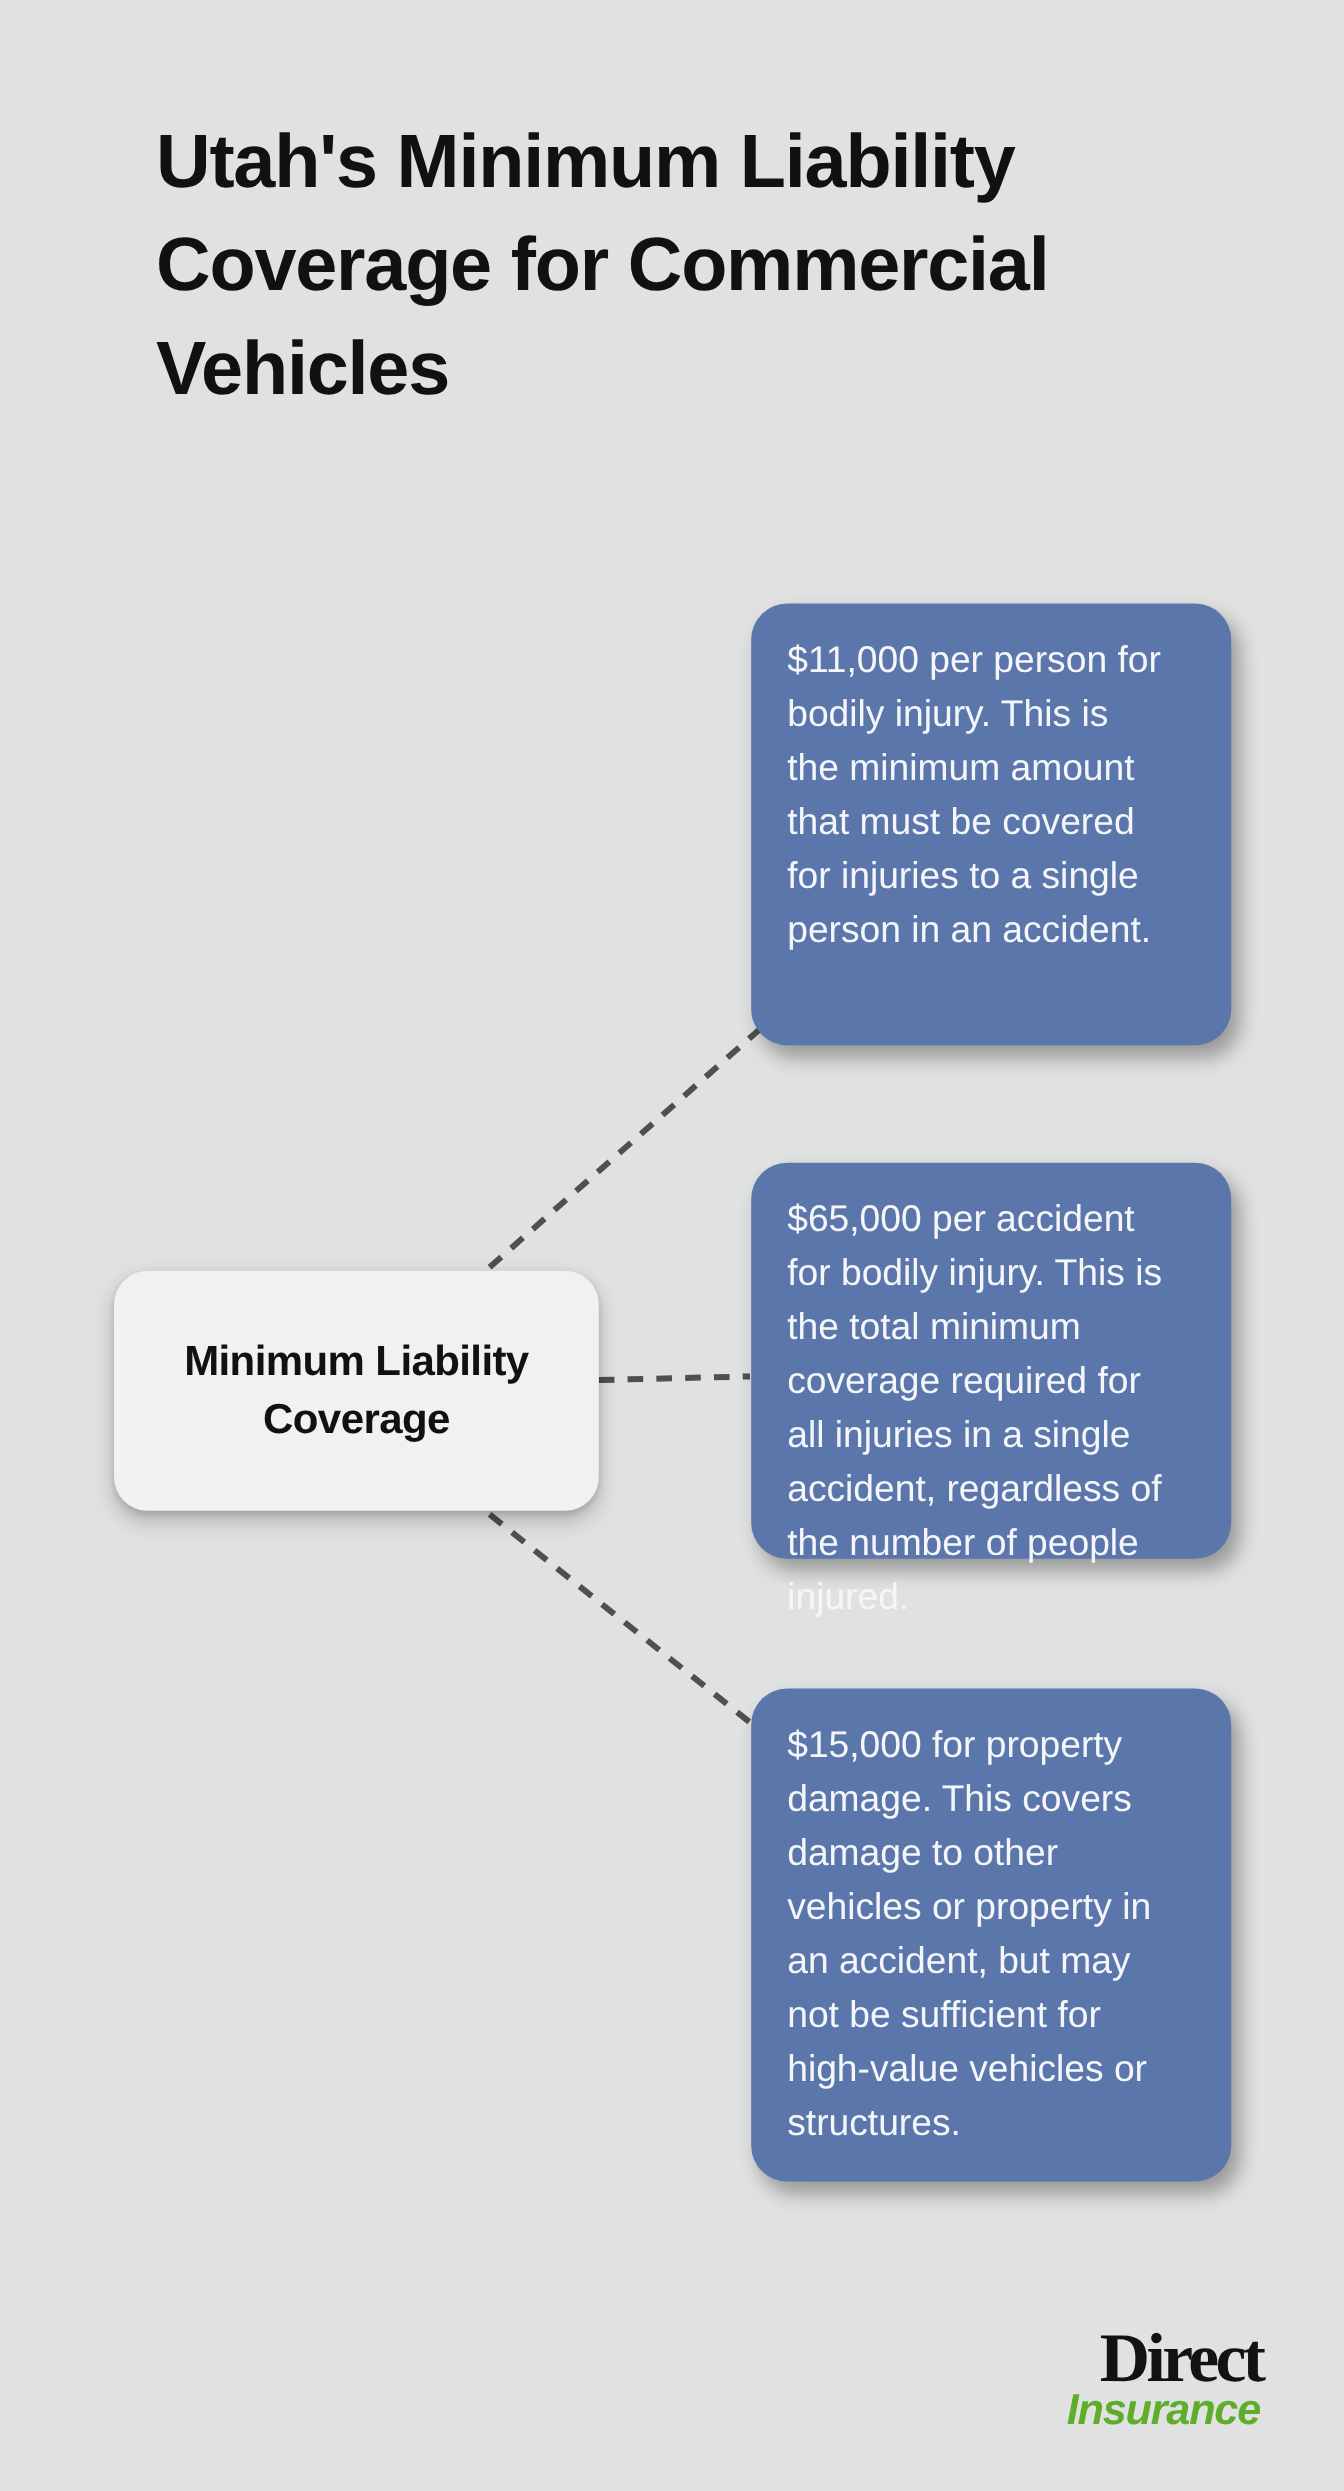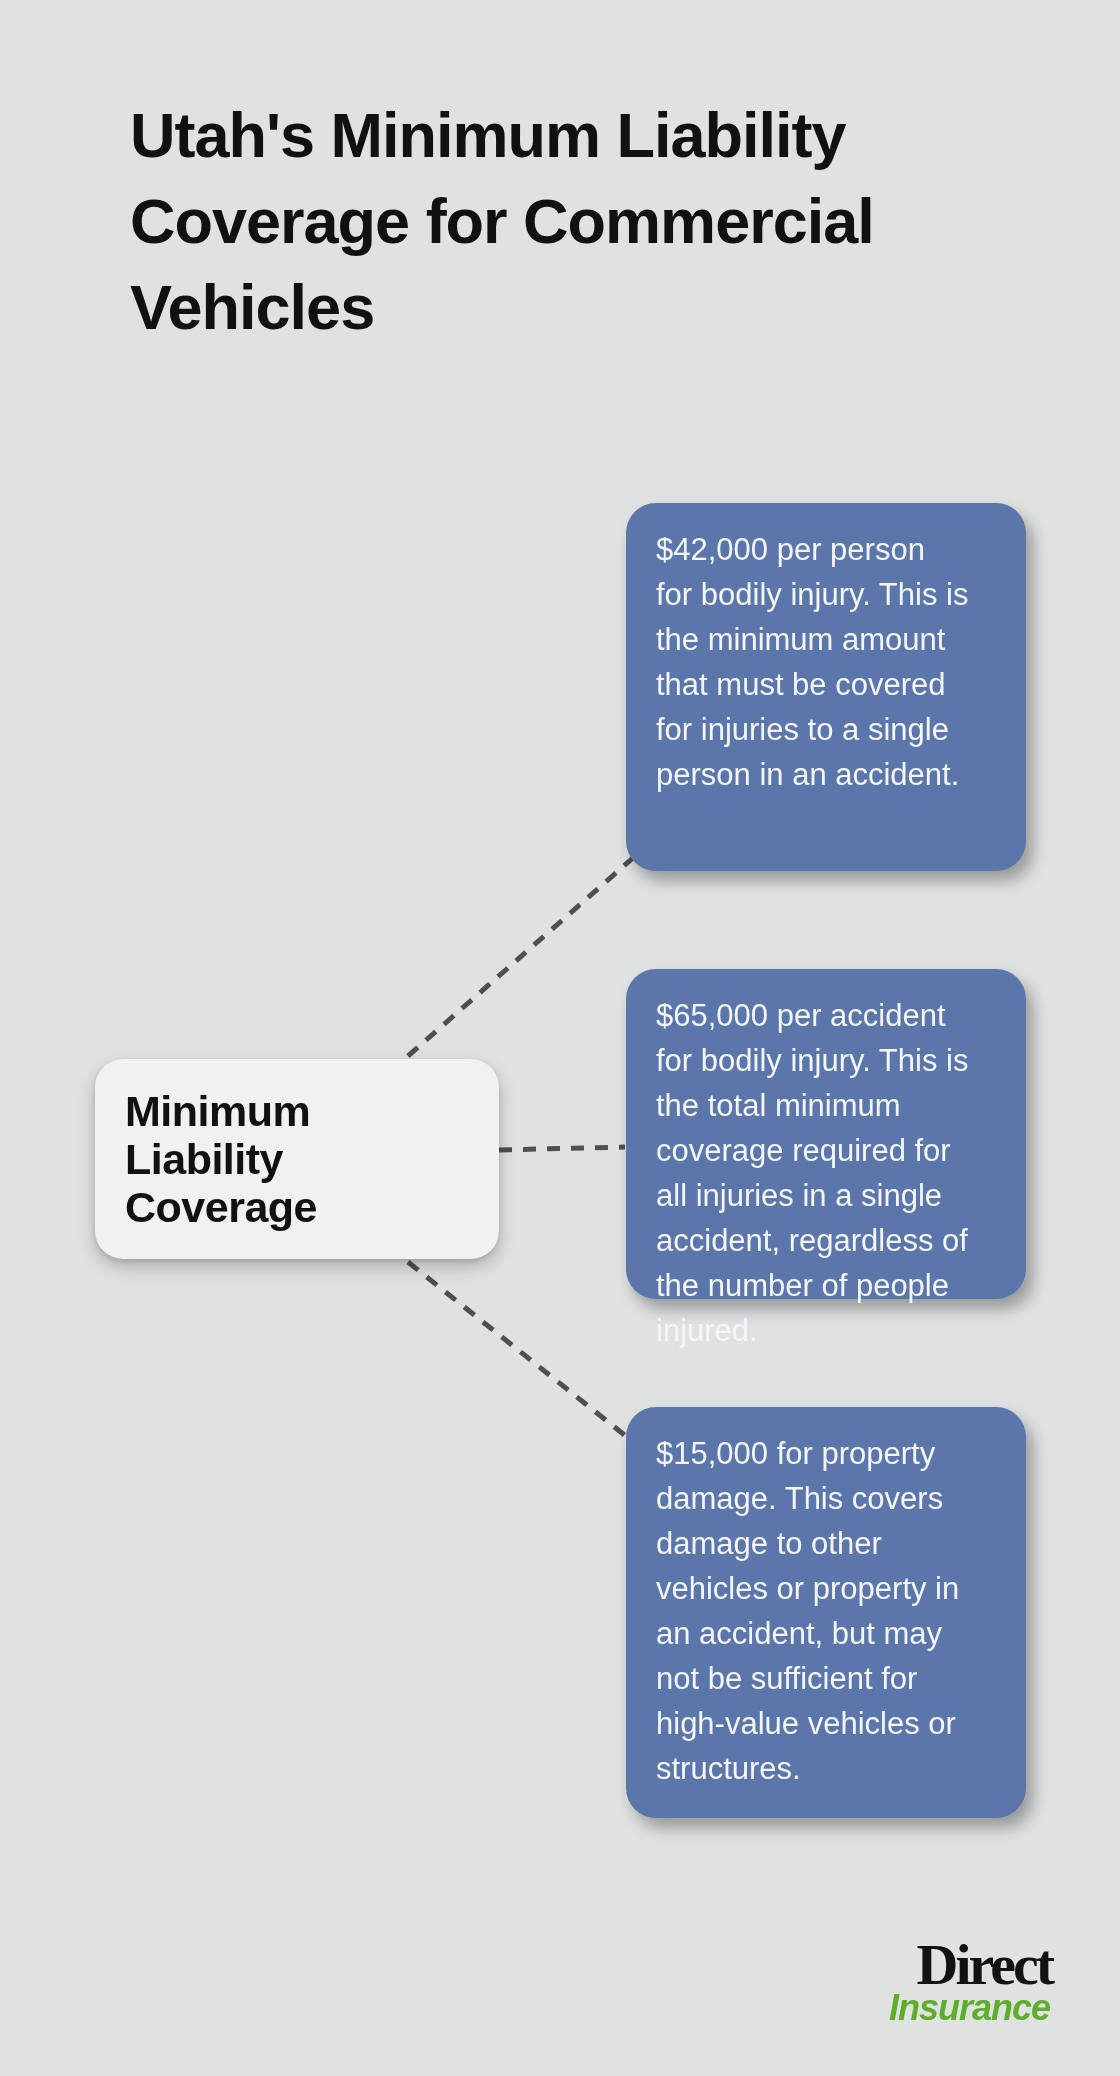--- a/index.html
+++ b/index.html
@@ -26,22 +26,22 @@
     letter-spacing:-1px;
   }
   .connectors{position:absolute;left:0;top:0;width:1120px;height:2076px;}
   .center-node{
     position:absolute;left:95px;top:1059px;width:404px;height:200px;
     background:var(--node);border-radius:28px;
     box-shadow:0 8px 18px rgba(0,0,0,0.22), 0 2px 5px rgba(0,0,0,0.12);
     display:flex;align-items:center;justify-content:center;
   }
   .center-node .label{
-    width:344px;color:var(--text);
-    font-size:43px;line-height:48px;font-weight:bold;letter-spacing:-0.5px;
+    width:344px;text-align:center;color:var(--text);
+    font-size:35px;line-height:48px;font-weight:bold;letter-spacing:-0.5px;
   }
   .card{
     position:absolute;left:626px;width:400px;
     background:var(--card);border-radius:30px;
     box-shadow:7px 10px 16px rgba(0,0,0,0.32);
     padding:24px 0 0 30px;
   }
   .card-1{top:503px;height:368px;}
   .card-2{top:969px;height:330px;}
   .card-3{top:1407px;height:411px;}
@@ -79,21 +79,21 @@
     <line x1="408" y1="1056" x2="634" y2="857" stroke="var(--connector)" stroke-width="5" stroke-dasharray="13 11"></line>
     <line x1="499" y1="1150" x2="625" y2="1147" stroke="var(--connector)" stroke-width="5" stroke-dasharray="13 11"></line>
     <line x1="408" y1="1262" x2="632" y2="1441" stroke="var(--connector)" stroke-width="5" stroke-dasharray="13 11"></line>
   </svg>
 
   <div class="center-node">
     <div class="label">Minimum Liability Coverage</div>
   </div>
 
   <div class="card card-1">
-    <p>$42,000 per person for bodily injury. This is the minimum amount that must be covered for injuries to a single person in an accident.</p>
+    <p>$11,000 per person for bodily injury. This is the minimum amount that must be covered for injuries to a single person in an accident.</p>
   </div>
 
   <div class="card card-2">
     <p>$65,000 per accident for bodily injury. This is the total minimum coverage required for all injuries in a single accident, regardless of the number of people injured.</p>
   </div>
 
   <div class="card card-3">
     <p>$15,000 for property damage. This covers damage to other vehicles or property in an accident, but may not be sufficient for high-value vehicles or structures.</p>
   </div>
 

